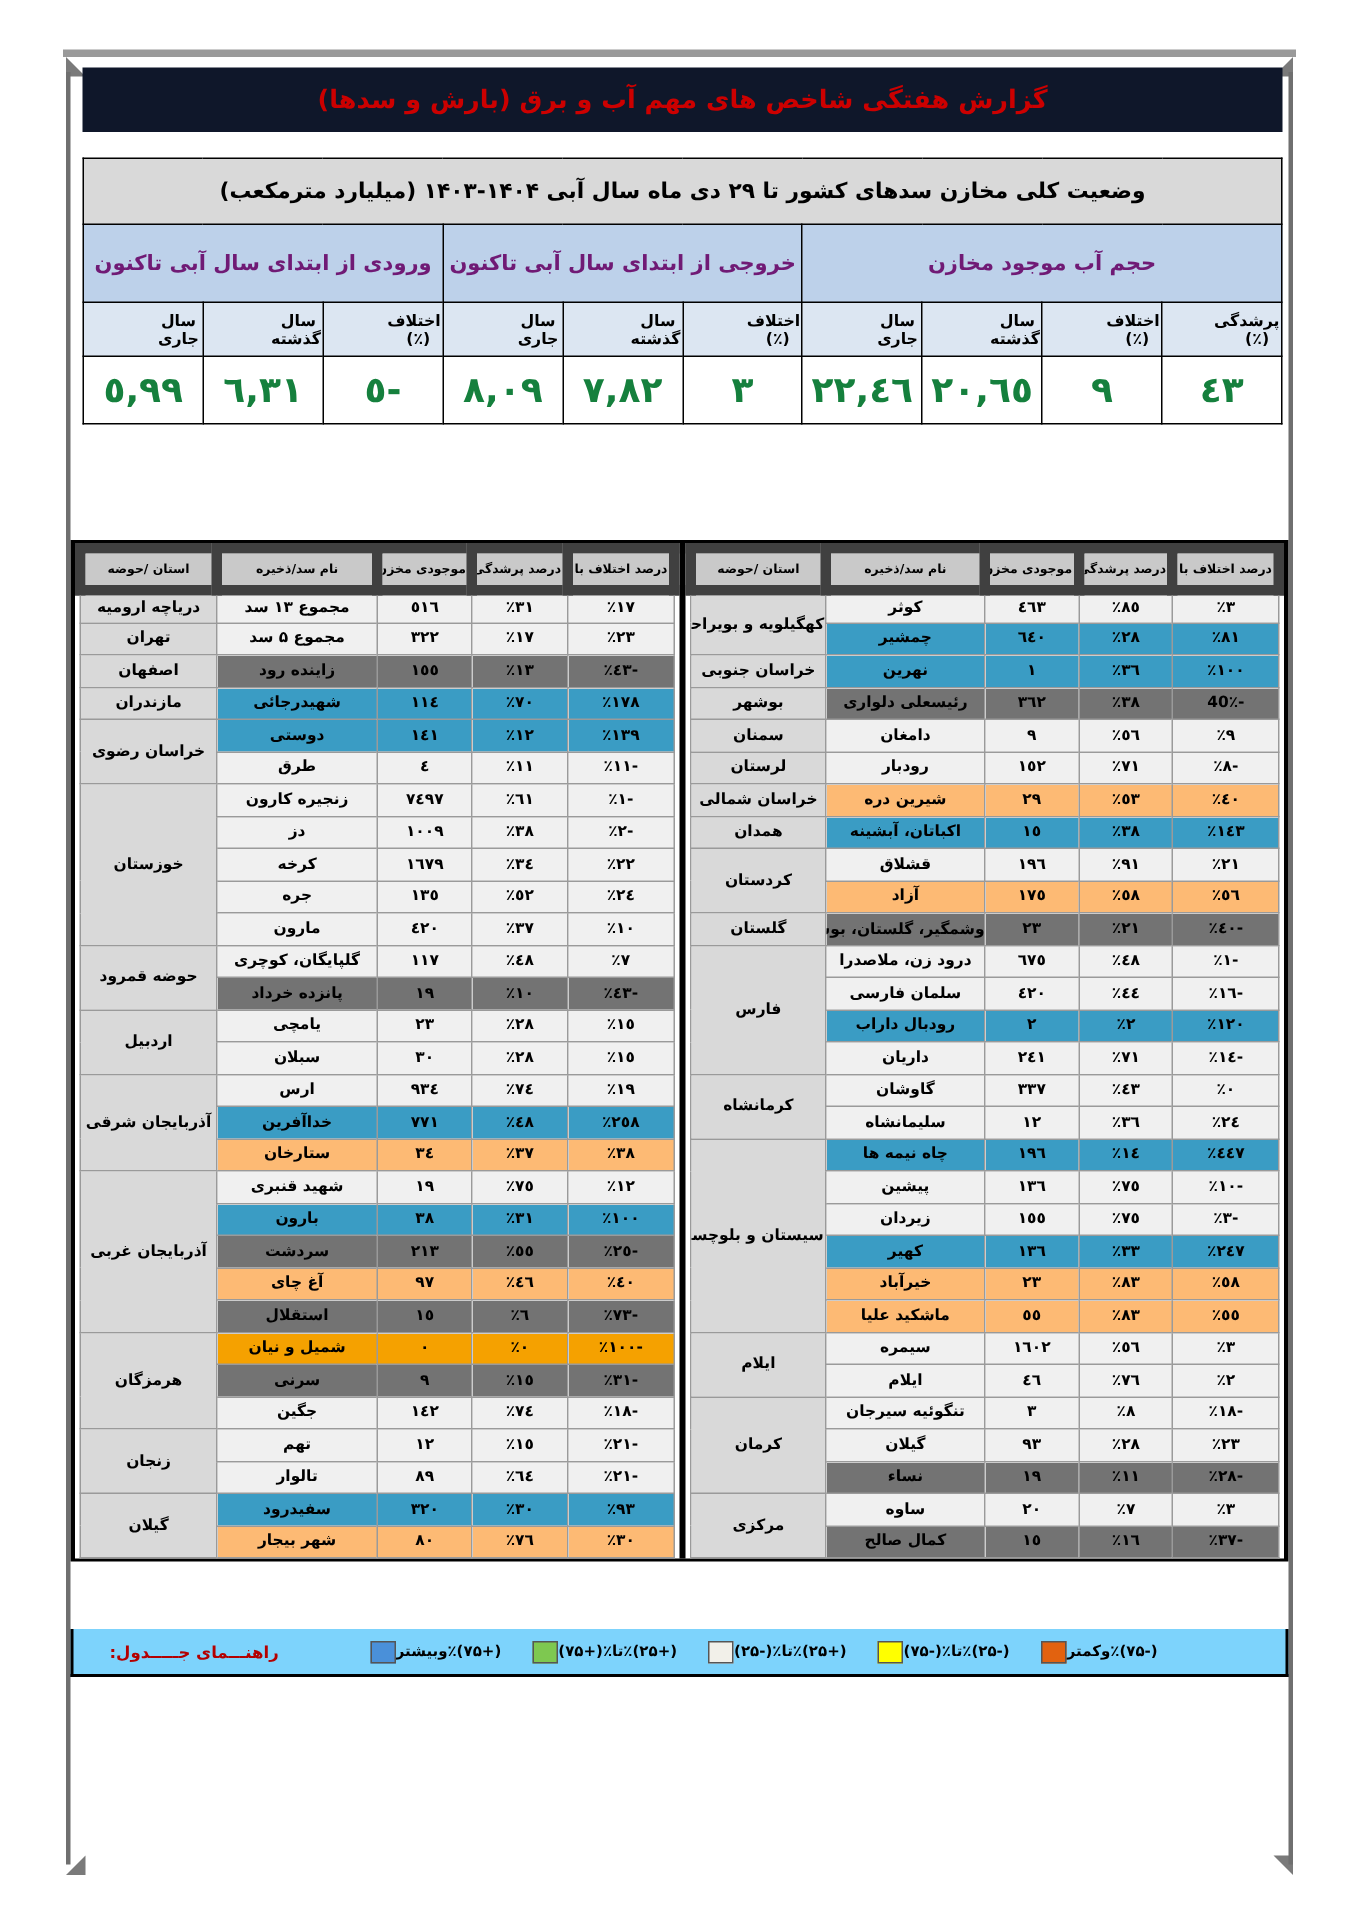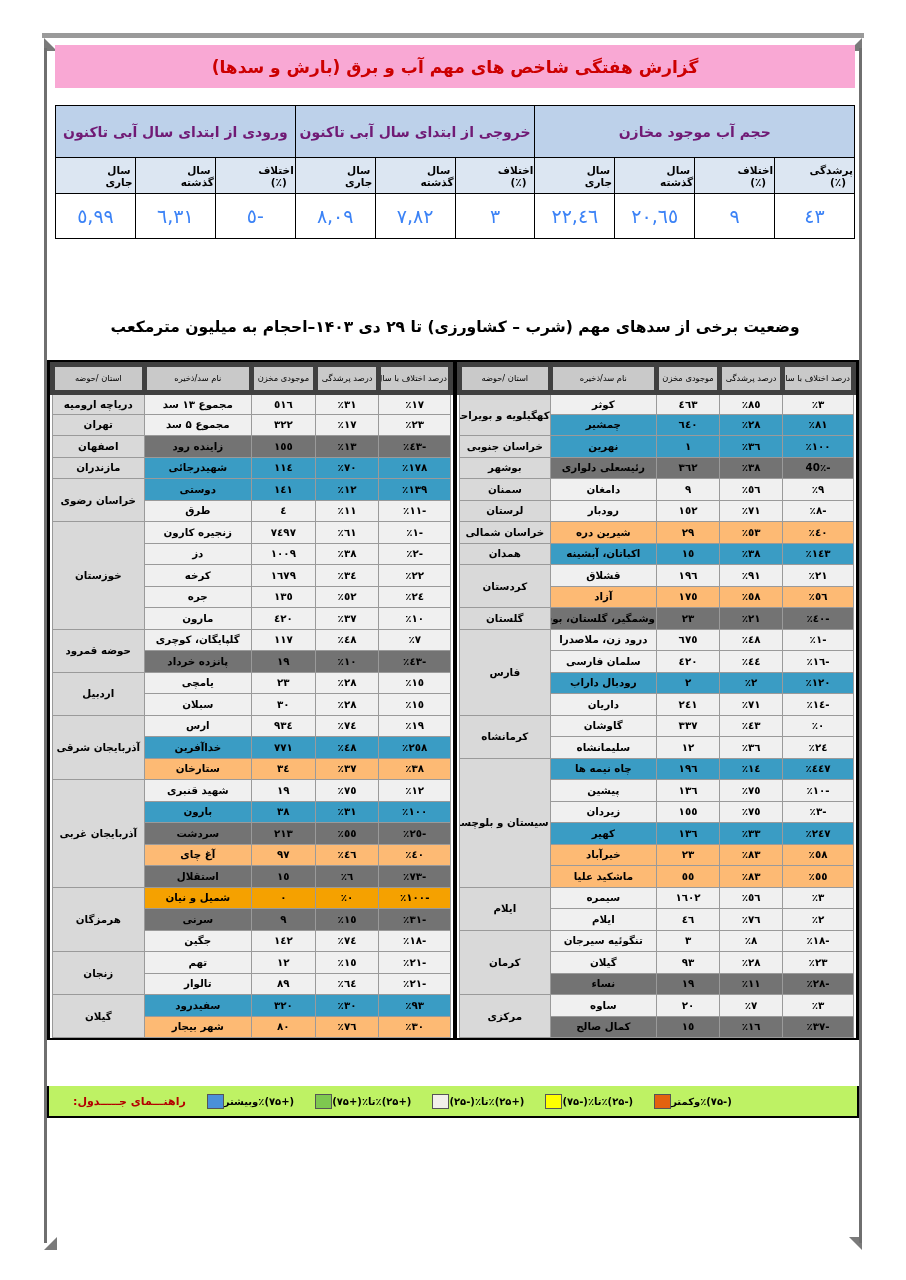--- a/index.html
+++ b/index.html
@@ -42,21 +42,21 @@
     width: 3px;
   }
   .side-rule.left  { left: 44px;  top: 48px; height: 1195px; }
   .side-rule.right { right: 44px; top: 48px; height: 1195px; }
 
   
   #banner {
     position: absolute;
     left: 55px; top: 45px;
     width: 800px; height: 43px;
-    background: #f9a8d4;
+    background: #0f172a;
     display: flex; align-items: center; justify-content: center;
   }
   #banner .t {
     color: #cc0000;
     font-weight: bold;
     font-size: 17px;
     letter-spacing: 0px;
     white-space: nowrap;
   }
 
@@ -95,24 +95,24 @@
   .sum-sub {
     background: #dce6f2;
     font-size: 10.5px;
     font-weight: bold;
     height: 36px;
     color: #000;
     padding-left: 48px;
   }
   .sum-val {
     background: #ffffff;
-    font-size: 19px;
-    font-weight: normal;
+    font-size: 24px;
+    font-weight: bold;
     height: 45px;
-    color: #3b82f6;
+    color: #15803d;
   }
 
   
   #sec-title {
     position: absolute;
     left: 55px; top: 318px;
     width: 800px;
     text-align: center;
     font-size: 15.5px;
     font-weight: bold;
@@ -149,24 +149,24 @@
     font-size: 10.3px;
     height: 21.5px;
     line-height: 1.05;
     color: #000;
     padding: 0 1px;
     overflow: hidden;
     white-space: nowrap;
   }
   table.dam th {
     background: #c9c9c9;
-    font-weight: normal;
+    font-weight: bold;
     font-size: 8.3px;
     height: 28px;
-    border: 5px solid #404040;
+    border: 7px solid #404040;
   }
   td.prov {
     background: #d9d9d9;
     font-weight: bold;
     font-size: 11px;
   }
   td.name { font-weight: bold; font-size: 10.5px; }
   td.val  { font-size: 10.5px; font-weight: bold; }
 
   
@@ -176,26 +176,27 @@
   .c-yellow { background: #737373; }
   .c-orange { background: #f5a100; }
 
   
   #legend {
     position: absolute;
     left: 47px; top: 1086px;
     width: 812px; height: 32px;
     border: 2px solid #000;
     border-top: none;
-    background: #bef264;
+    background: #7dd3fc;
     display: flex;
     flex-direction: row-reverse;
     align-items: center;
     direction: rtl;
     padding: 0 10px;
+    gap: 40px;
   }
   #legend .lg-title {
     font-weight: bold; font-size: 11px; color: #b40000;
     margin-left: 14px; white-space: nowrap;
     letter-spacing: 1px;
   }
   .lg-item {
     display: flex; flex-direction: row-reverse; align-items: center;
     margin-left: 16px;
   }
@@ -219,20 +220,23 @@
   <div class="side-rule left"></div>
   <div class="side-rule right"></div>
 
   <div id="banner">
     <div class="t">گزارش هفتگی شاخص های مهم آب و برق (بارش و سدها)</div>
   </div>
 
   <div id="summary-wrap">
     <table class="sum">
       <tbody id="sum-body">
+          <tr>
+            <td class="sum-title" colspan="10">وضعیت کلی مخازن سدهای کشور تا ۲۹ دی ماه سال آبی ۱۴۰۴-۱۴۰۳ (میلیارد مترمکعب)</td>
+          </tr>
           <tr>
             <td class="sum-group" colspan="4">حجم آب موجود مخازن</td>
             <td class="sum-group" colspan="3">خروجی از ابتدای سال آبی تاکنون</td>
             <td class="sum-group" colspan="3">ورودی از ابتدای سال آبی تاکنون</td>
           </tr>
           <tr>
             <td class="sum-sub">پرشدگی (٪)</td>
             <td class="sum-sub">اختلاف (٪)</td>
             <td class="sum-sub">سال گذشته</td>
             <td class="sum-sub">سال جاری</td>
@@ -252,21 +256,20 @@
             <td class="sum-val">٧,٨٢</td>
             <td class="sum-val">٨,٠٩</td>
             <td class="sum-val">-٥</td>
             <td class="sum-val">٦,٣١</td>
             <td class="sum-val">٥,٩٩</td>
           </tr>
         </tbody>
     </table>
   </div>
 
-  <div id="sec-title">وضعیت برخی از سدهای مهم (شرب – کشاورزی) تا ۲۹ دی ۱۴۰۳–احجام به میلیون مترمکعب</div>
 
   <div id="dams">
     <div class="half left-half">
       <table class="dam">
         <thead>
             <tr id="hdr-left">
               <th style="width: 18%;">درصد اختلاف با سال قبل</th>
               <th style="width: 16%;">درصد پرشدگی</th>
               <th style="width: 16%;">موجودی مخزن</th>
               <th style="width: 27%;">نام سد/ذخیره</th>

